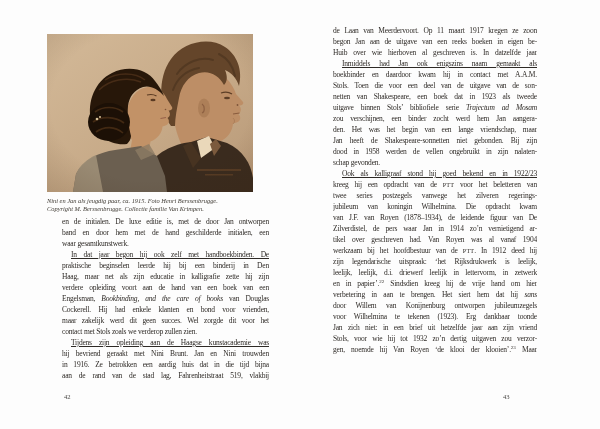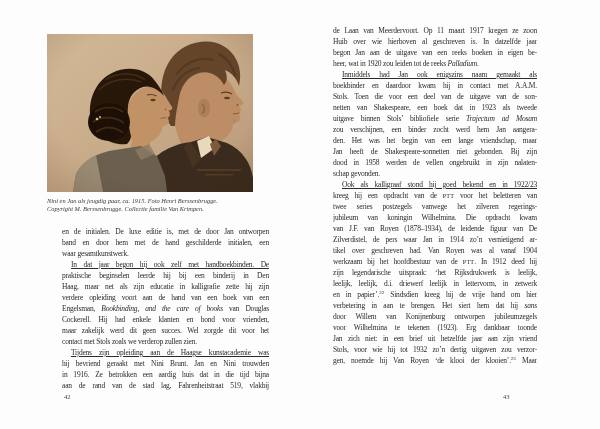--- a/index.html
+++ b/index.html
@@ -4,21 +4,21 @@
 <style>
   html,body{margin:0;padding:0;background:#fdfdfd;}
   .spread{position:relative;width:600px;height:429px;background:#fdfdfd;overflow:hidden;
           font-family:"Liberation Serif","DejaVu Serif",serif;color:#2e2a26;}
   .page{position:absolute;top:0;height:429px;}
   .photo{position:absolute;left:47px;top:34px;width:206px;height:158px;}
   .photo svg{display:block;width:206px;height:158px;}
   .caption{position:absolute;left:47px;top:197px;width:224px;
            font-style:italic;font-size:6.4px;line-height:8px;color:#3d3831;letter-spacing:0;}
   .text-block{position:absolute;}
-  .left-text{left:62px;top:226px;width:207px;}
+  .left-text{left:62px;top:216px;width:207px;}
   .right-text{left:333px;top:25px;width:204px;}
   .tline{height:11px;line-height:11px;font-size:7.5px;letter-spacing:-0.2px;
          text-align:justify;text-align-last:justify;white-space:normal;overflow:hidden;}
   .tline.pend{text-align-last:left;}
   .tline.pind{text-indent:9px;text-decoration:underline;}
   .it{font-style:italic;}
   .sc{font-size:6.2px;letter-spacing:0.1px;}
   .sup{font-size:5px;position:relative;top:-2.6px;letter-spacing:0;}
   .folio{position:absolute;font-size:6.6px;color:#4c4a47;line-height:8px;}
   .folio-left{left:64px;top:393px;}
@@ -109,23 +109,22 @@
         <div class="tline"><span>in 1916. Ze betrokken een aardig huis dat in die tijd bijna</span></div>
         <div class="tline"><span>aan de rand van de stad lag, Fahrenheitstraat 519, vlakbij</span></div>
       </div>
 
     <div class="folio folio-left">42</div>
   </div>
 
   <div class="page" style="left:300px;width:300px;">
     <div class="text-block right-text" style="left:33px;">
         <div class="tline"><span>de Laan van Meerdervoort. Op 11 maart 1917 kregen ze zoon</span></div>
+        <div class="tline"><span>begon Jan aan de uitgave van een reeks boeken in eigen be-</span></div>
         <div class="tline"><span>Huib over wie hierboven al geschreven is. In datzelfde jaar</span></div>
-        <div class="tline"><span>begon Jan aan de uitgave van een reeks boeken in eigen be-</span></div>
-        <div class="tline pend"><span>heer, wat in 1920 zou leiden tot de reeks </span><span class="it">Palladium</span><span>.</span></div>
         <div class="tline pind"><span>Inmiddels had Jan ook enigszins naam gemaakt als</span></div>
         <div class="tline"><span>boekbinder en daardoor kwam hij in contact met A.A.M.</span></div>
         <div class="tline"><span>Stols. Toen die voor een deel van de uitgave van de son-</span></div>
         <div class="tline"><span>netten van Shakespeare, een boek dat in 1923 als tweede</span></div>
         <div class="tline"><span>uitgave binnen Stols’ bibliofiele serie </span><span class="it">Trajectum ad Mosam</span></div>
         <div class="tline"><span>zou verschijnen, een binder zocht werd hem Jan aangera-</span></div>
         <div class="tline"><span>den. Het was het begin van een lange vriendschap, maar</span></div>
         <div class="tline"><span>Jan heeft de Shakespeare-sonnetten niet gebonden. Bij zijn</span></div>
         <div class="tline"><span>dood in 1958 werden de vellen ongebruikt in zijn nalaten-</span></div>
         <div class="tline pend"><span>schap gevonden.</span></div>

